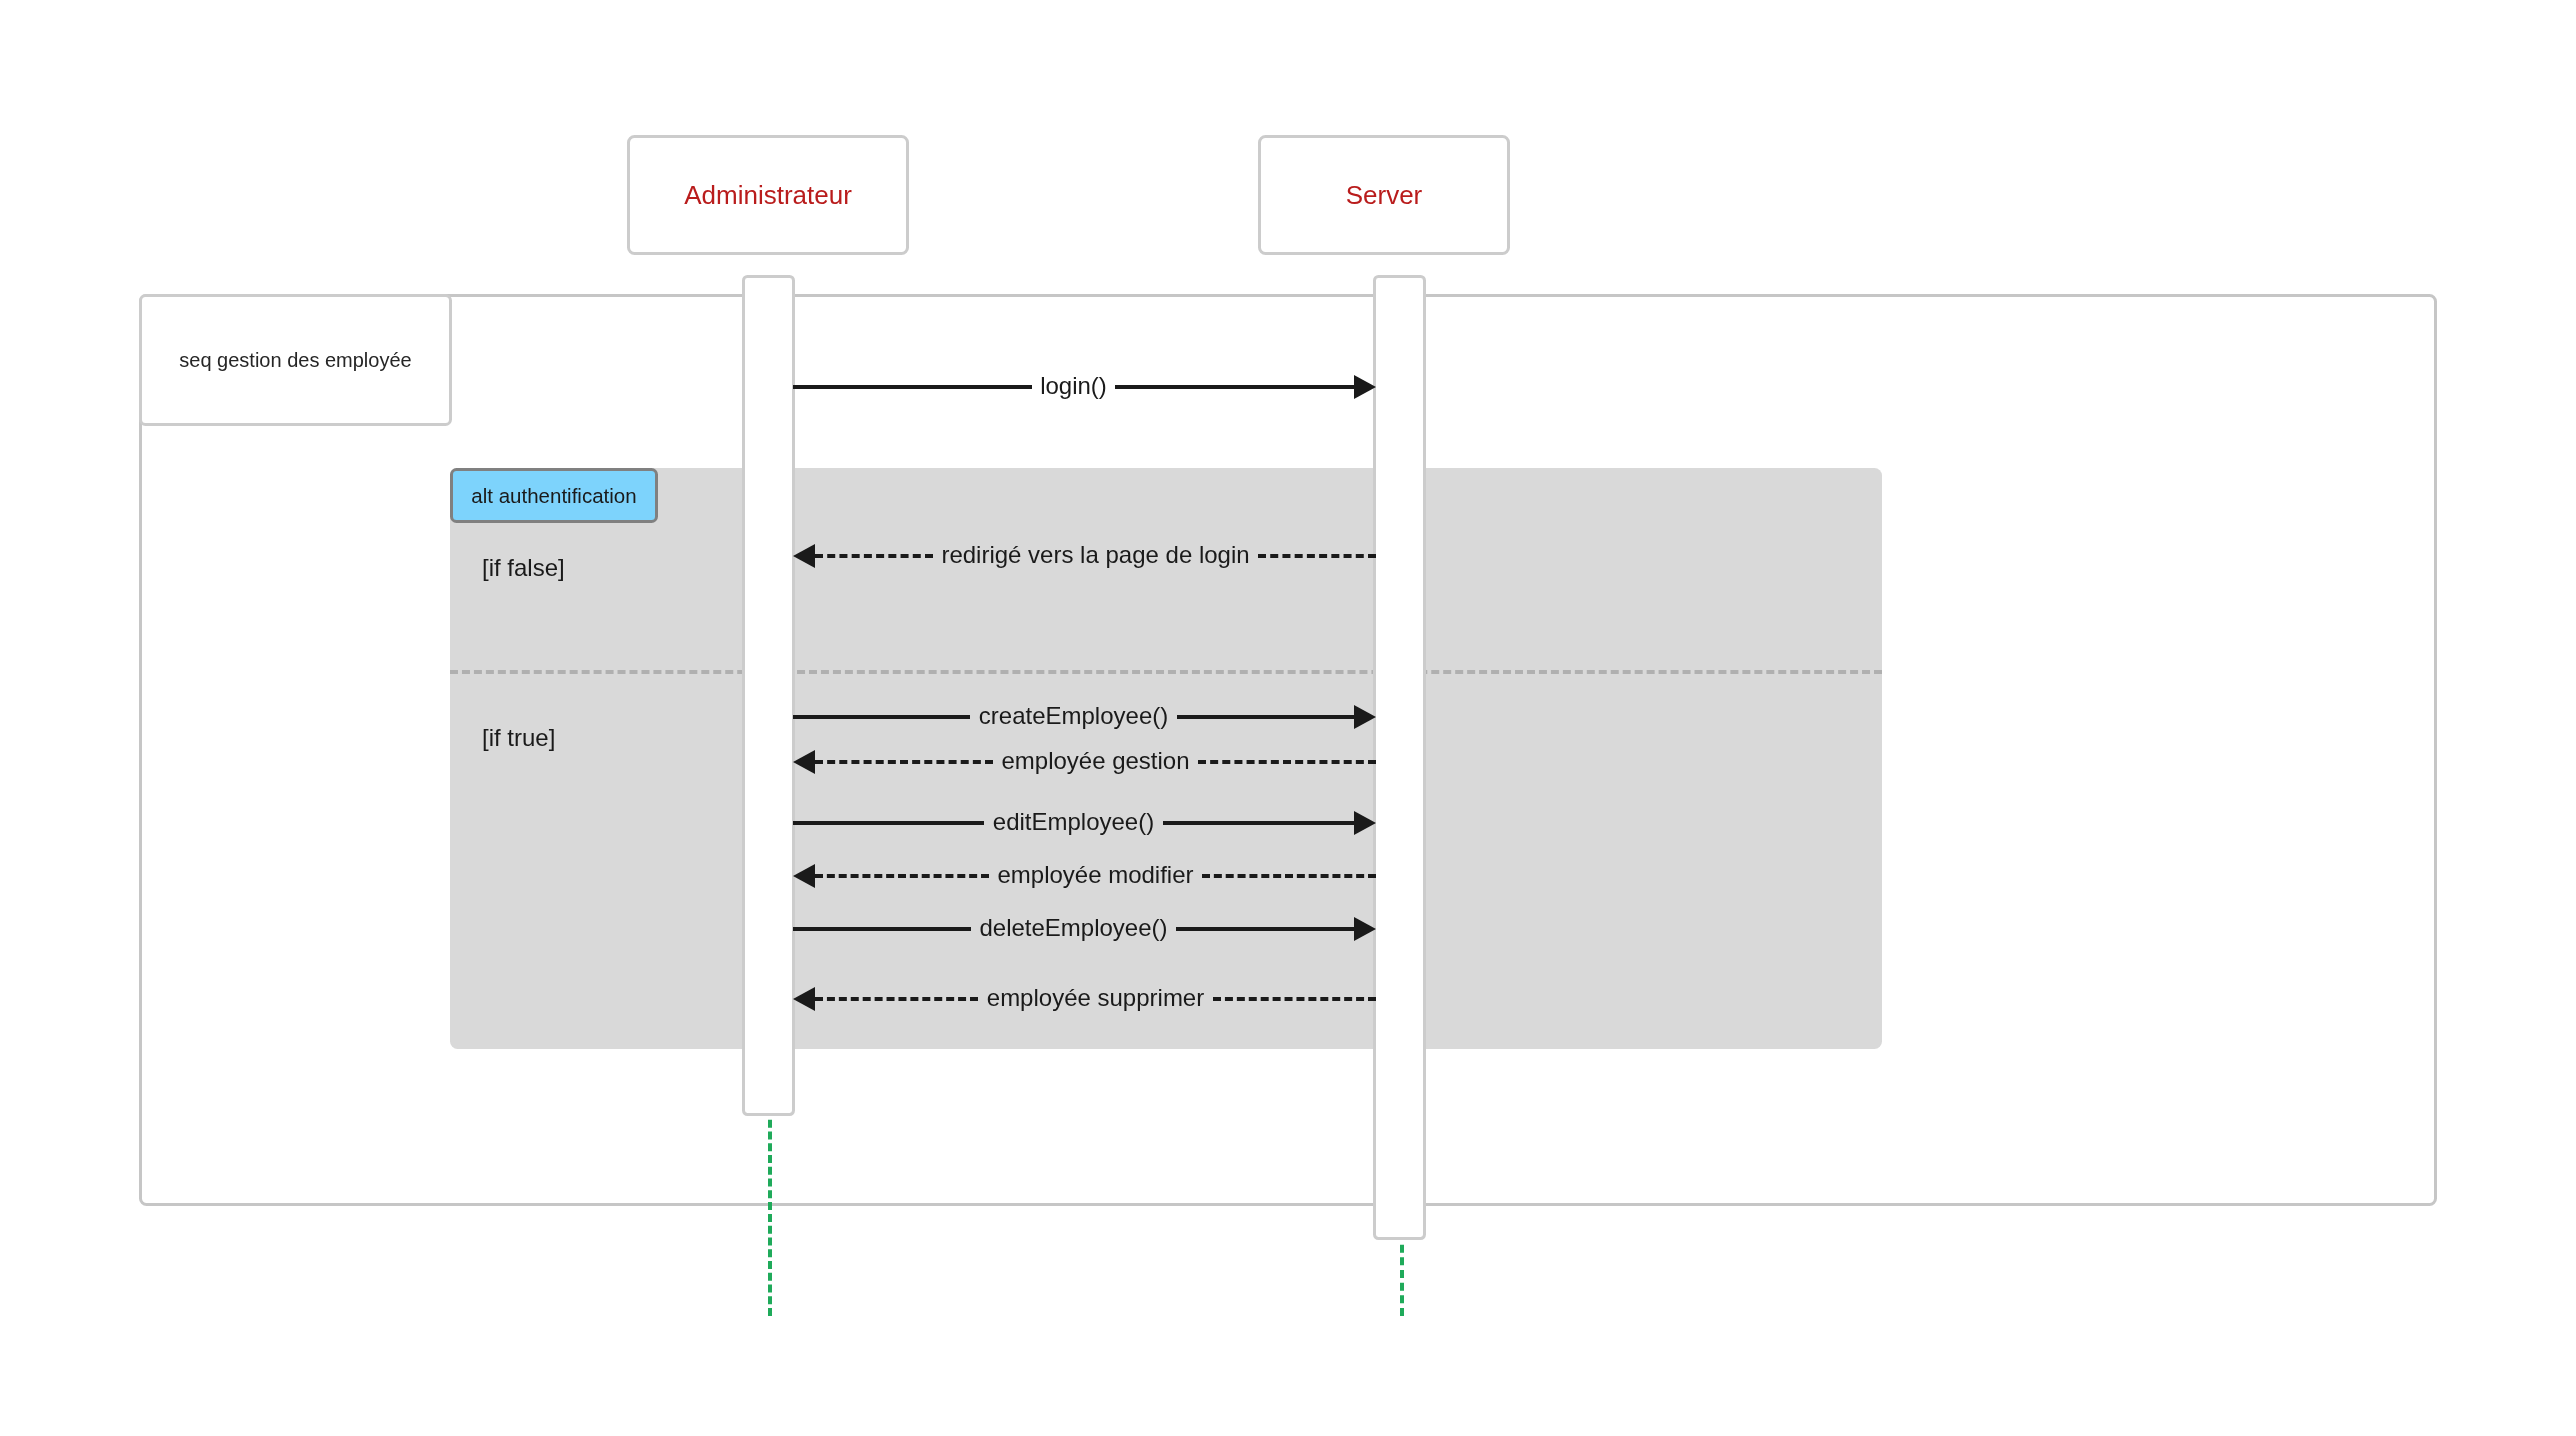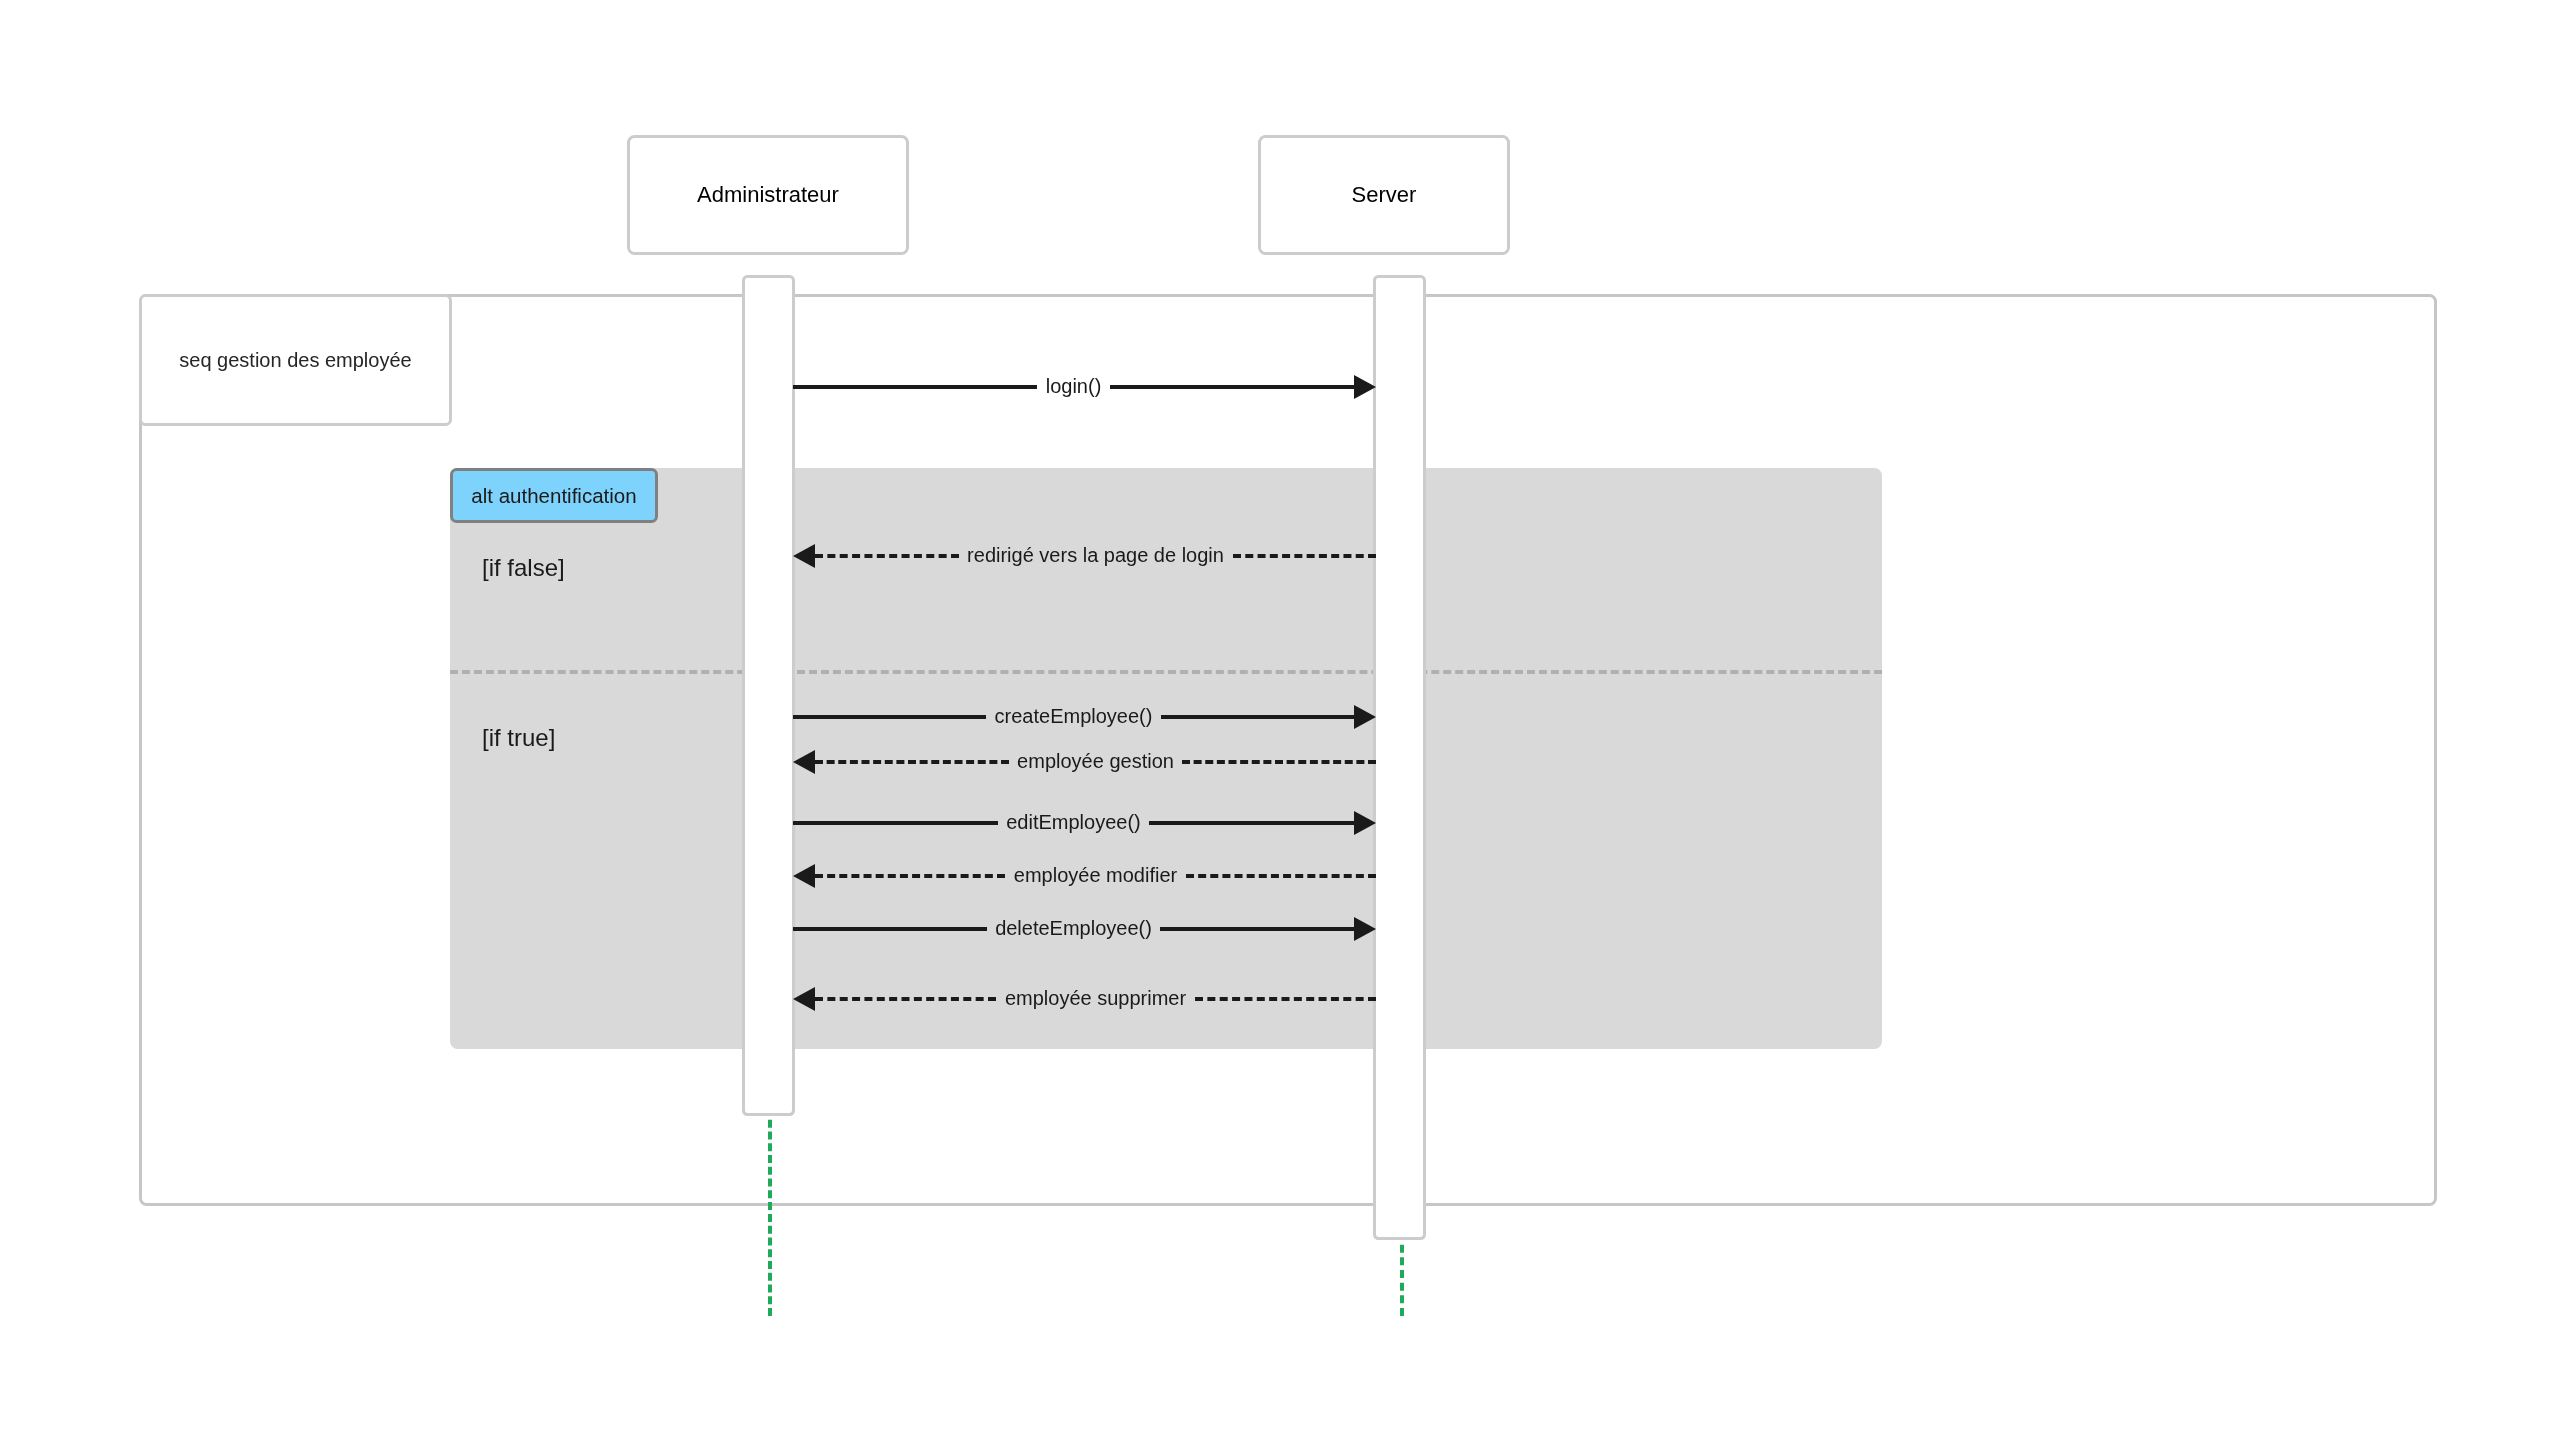--- a/index.html
+++ b/index.html
@@ -1,21 +1,21 @@
 <!DOCTYPE html>
 <html style="font-size:8.6px"><head>
 <meta charset="utf-8">
 <style>
   html,body{margin:0;padding:0;background:#fff;}
   body{font-family:"Liberation Sans",sans-serif;}
   #canvas{position:relative;width:2576px;height:1436px;background:#fff;overflow:hidden;}
 
   .participant-box{position:absolute;background:#fff;border:3.2px solid #cccccc;border-radius:7.6px;
     box-sizing:border-box;display:flex;align-items:center;justify-content:center;}
-  .participant-label{font-size:22px;color:#000000;}
+  .participant-label{font-size:26px;color:#b91c1c;}
 
   .lifeline-green{position:absolute;width:0;border-left:4.9px dashed #1faa5a;}
 
   .activation{position:absolute;background:#fff;border:3.8px solid #cccccc;border-radius:5.4px;
     box-sizing:border-box;}
 
   .frame{position:absolute;border:3.2px solid #c6c6c6;border-radius:7.6px;box-sizing:border-box;background:transparent;}
   .frame-tab{position:absolute;background:#fff;border:3.2px solid #cccccc;border-radius:6.5px;
     box-sizing:border-box;display:flex;align-items:center;justify-content:center;}
   .frame-tab-label{font-size:20px;color:#262626;}
@@ -24,21 +24,21 @@
   .alt-tab{position:absolute;background:#7dd3fc;border:3.8px solid #808080;border-radius:6.5px;
     box-sizing:border-box;display:flex;align-items:center;justify-content:center;}
   .alt-tab-label{font-size:20.5px;color:#1a1a1a;}
   .alt-divider{position:absolute;height:0;border-top:4.3px dashed #b0b0b0;}
   .guard{position:absolute;font-size:24px;color:#1a1a1a;white-space:nowrap;}
 
   .msg{position:absolute;display:flex;align-items:center;height:0;}
   .msg-line{flex:1 1 auto;height:0;}
   .msg-line.solid{border-top:4.3px solid #1a1a1a;}
   .msg-line.dashed{border-top:4.9px dashed #1a1a1a;}
-  .msg-label{font-size:20px;color:#1a1a1a;white-space:nowrap;padding:0 8.6px;
+  .msg-label{font-size:24px;color:#1a1a1a;white-space:nowrap;padding:0 8.6px;
     transform:translateY(-1.1px);}
   .arrowhead{flex:0 0 auto;width:0;height:0;}
   .arrowhead.right{border-top:12px solid transparent;border-bottom:12px solid transparent;
     border-left:22.7px solid #1a1a1a;}
   .arrowhead.left{border-top:12px solid transparent;border-bottom:12px solid transparent;
     border-right:22.7px solid #1a1a1a;}
 </style>
 </head>
 <body>
 

